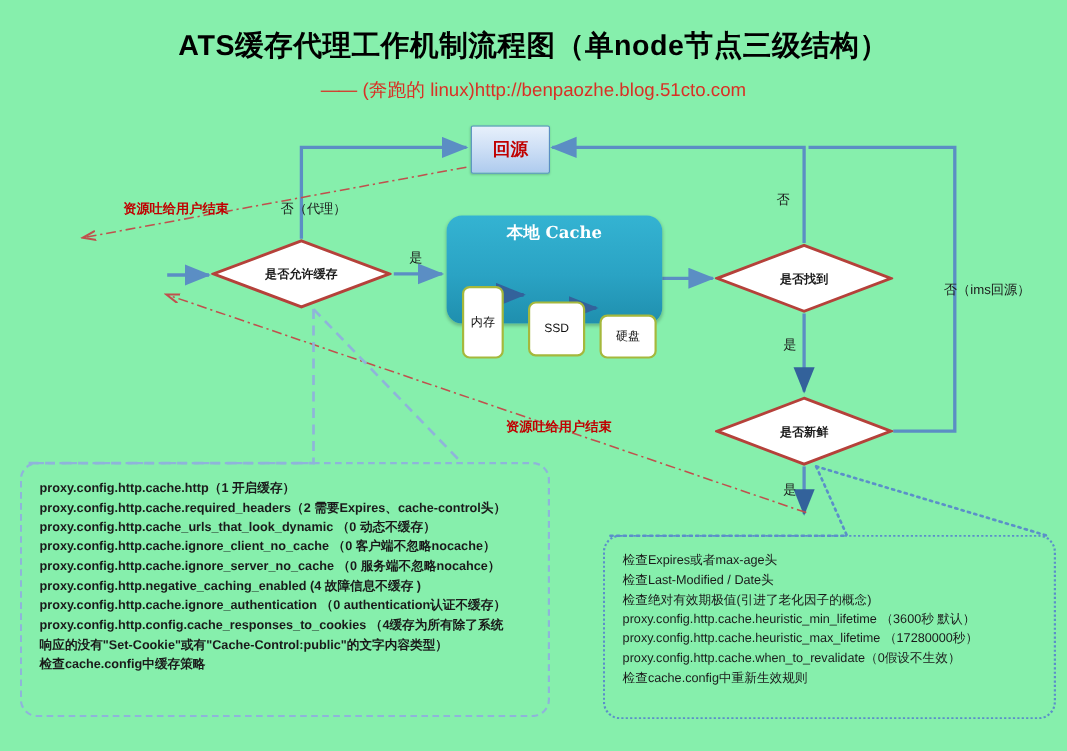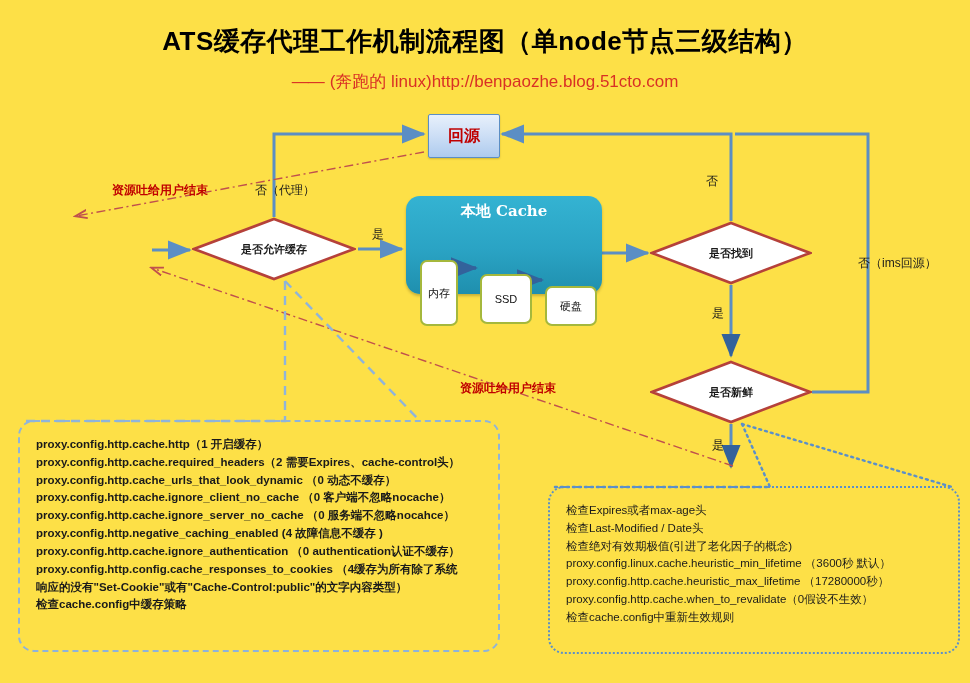--- a/index.html
+++ b/index.html
@@ -4,21 +4,21 @@
 <style>
   html, body {
     margin: 0;
     padding: 0;
     background: #ffffff;
   }
   #canvas {
     position: relative;
     width: 970px;
     height: 683px;
-    background: #fde047;
+    background: #86efac;
     overflow: hidden;
     font-family: "Liberation Sans", "DejaVu Sans", sans-serif;
   }
 
   
   #title {
     position: absolute;
     left: 0;
     top: 24px;
     width: 970px;
@@ -327,19 +327,19 @@
     <div class="ln">proxy.config.http.cache.ignore_authentication （0 authentication认证不缓存）</div>
     <div class="ln">proxy.config.http.config.cache_responses_to_cookies  （4缓存为所有除了系统</div>
     <div class="ln">响应的没有"Set-Cookie"或有"Cache-Control:public"的文字内容类型）</div>
     <div class="ln">检查cache.config中缓存策略</div>
   </div>
 
   <div class="note" id="note-right">
     <div class="ln">检查Expires或者max-age头</div>
     <div class="ln">检查Last-Modified / Date头</div>
     <div class="ln">检查绝对有效期极值(引进了老化因子的概念)</div>
-    <div class="ln">proxy.config.linux.cache.heuristic_min_lifetime （3600秒  默认）</div>
+    <div class="ln">proxy.config.http.cache.heuristic_min_lifetime （3600秒  默认）</div>
     <div class="ln">proxy.config.http.cache.heuristic_max_lifetime  （17280000秒）</div>
     <div class="ln">proxy.config.http.cache.when_to_revalidate（0假设不生效）</div>
     <div class="ln">检查cache.config中重新生效规则</div>
   </div>
 
 </div>
 
 </body></html>

